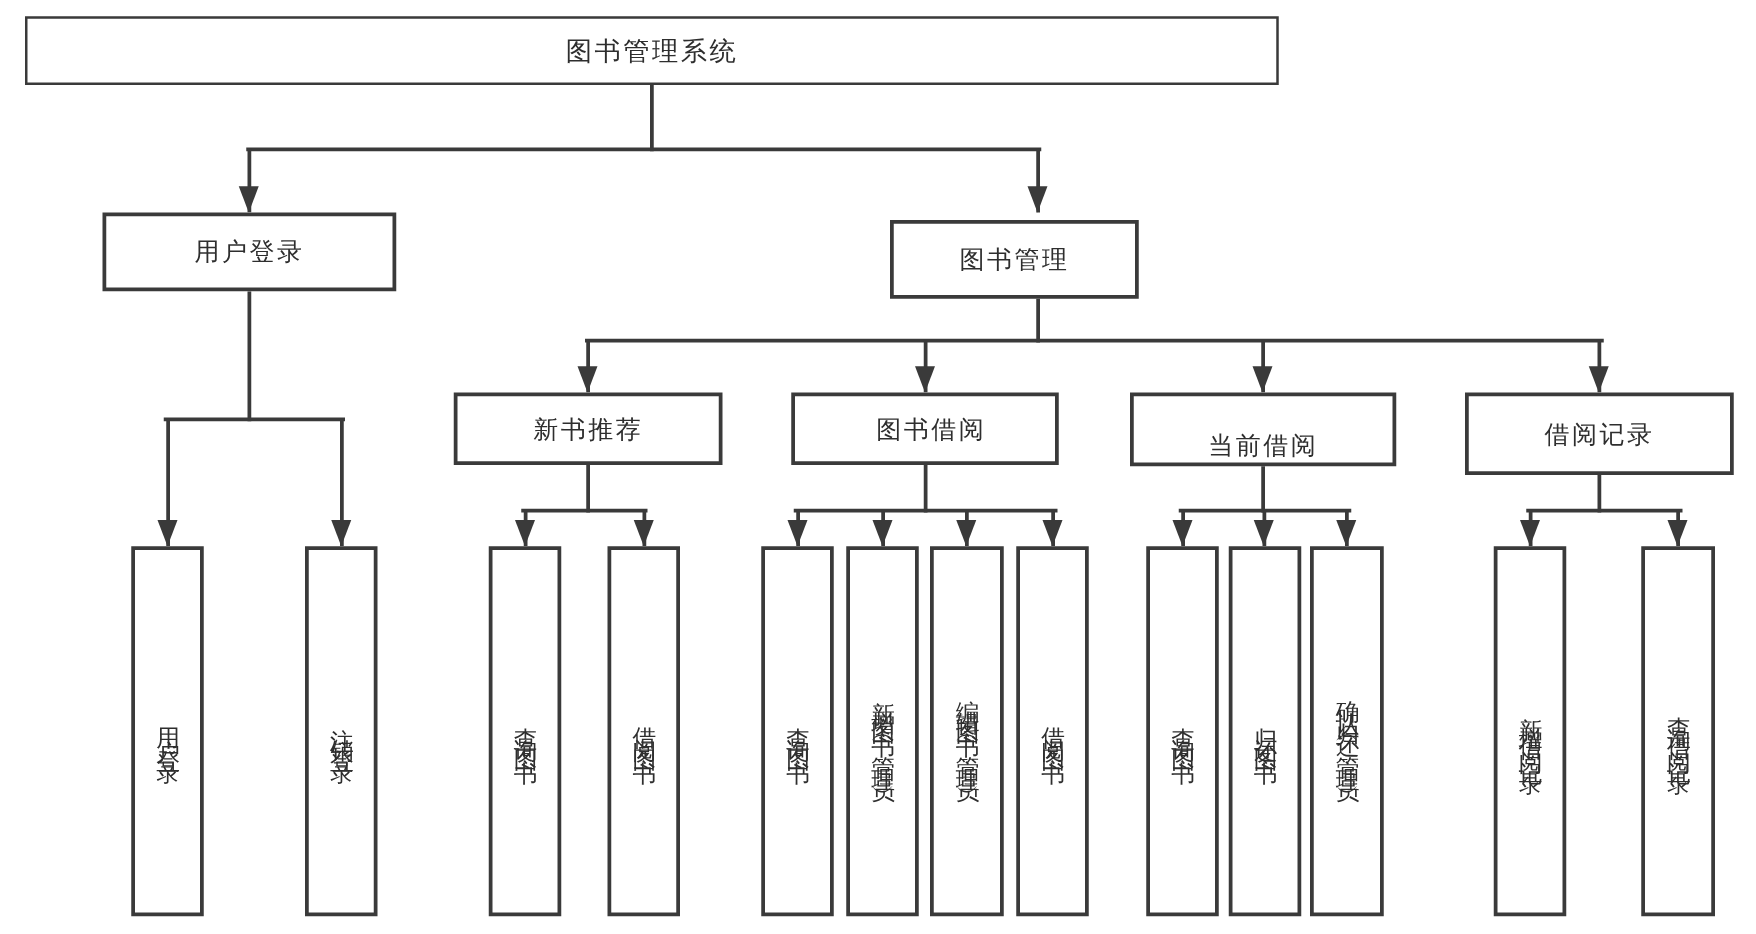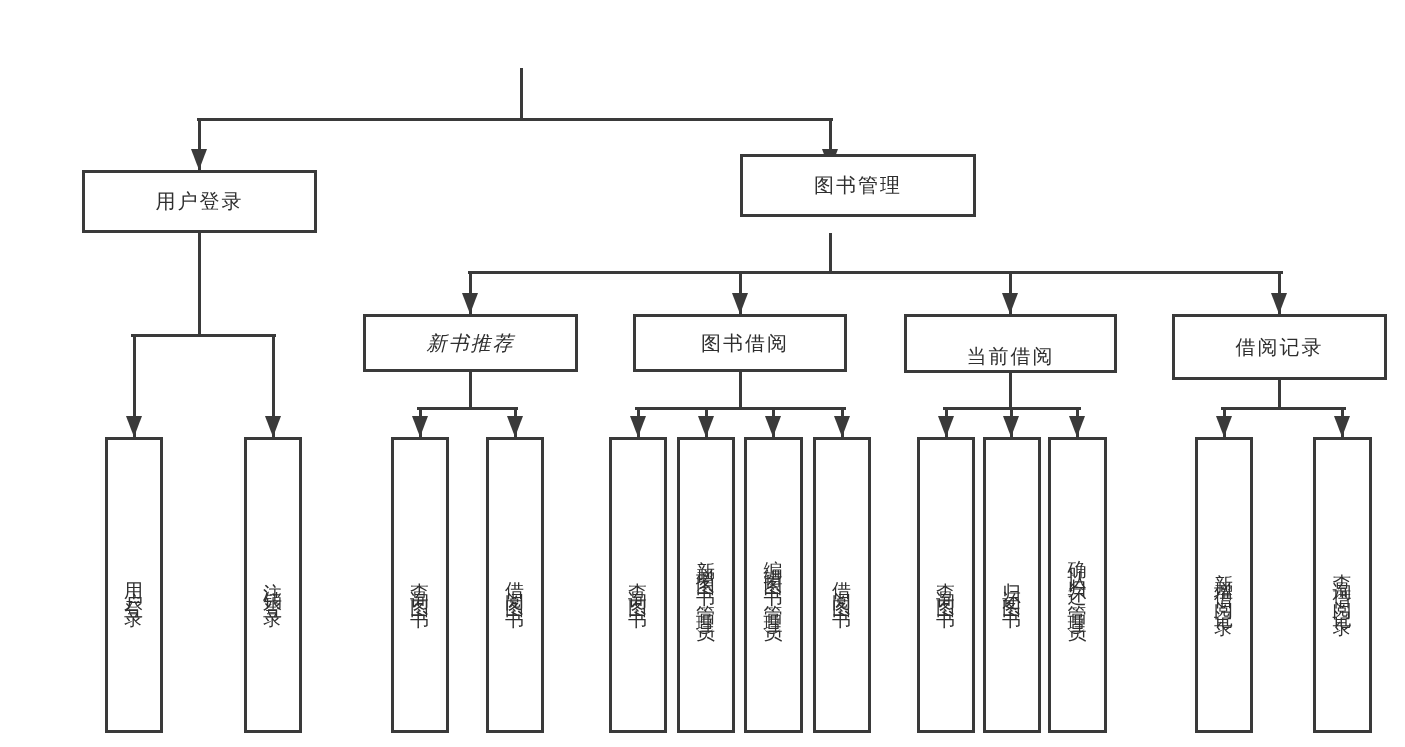--- a/index.html
+++ b/index.html
@@ -115,29 +115,32 @@
       <div class="cline" style="left: 1076px; top: 408px; width: 3px; height: 29px; background: rgb(58, 58, 58);"></div>
       <div class="carrow" style="left: 1069px; top: 416px; border-top-color: rgb(58, 58, 58);"></div>
       <div class="cline" style="left: 1278px; top: 372px; width: 3px; height: 37.5px; background: rgb(58, 58, 58);"></div>
       <div class="cline" style="left: 1221px; top: 406.5px; width: 124.5px; height: 3px; background: rgb(58, 58, 58);"></div>
       <div class="cline" style="left: 1222.5px; top: 408px; width: 3px; height: 29px; background: rgb(58, 58, 58);"></div>
       <div class="carrow" style="left: 1215.5px; top: 416px; border-top-color: rgb(58, 58, 58);"></div>
       <div class="cline" style="left: 1341px; top: 408px; width: 3px; height: 29px; background: rgb(58, 58, 58);"></div>
       <div class="carrow" style="left: 1334px; top: 416px; border-top-color: rgb(58, 58, 58);"></div>
     </div>
 
+  <div class="node root-box" style="left:20px; top:13px; width:1003px; height:55px;">
+    <span>图书管理系统</span>
+  </div>
 
   <div class="node" style="left:82px; top:170px; width:235px; height:63px;">
     <span>用户登录</span>
   </div>
-  <div class="node" style="left:712px; top:154px; width:236px; height:63px;margin-left:28px;">
+  <div class="node" style="left:712px; top:176px; width:199px; height:63px;">
     <span>图书管理</span>
   </div>
 
-  <div class="node" style="left:363px; top:314px; width:215px; height:58px;font-style:italic;">
+  <div class="node" style="left:363px; top:314px; width:215px; height:58px;">
     <span>新书推荐</span>
   </div>
   <div class="node" style="left:633px; top:314px; width:214px; height:58px;padding-left:10px;">
     <span>图书借阅</span>
   </div>
   <div class="node" style="left:904px; top:314px; width:213px; height:59px;align-items:flex-end;">
     <span>当前借阅</span>
   </div>
   <div class="node" style="left:1172px; top:314px; width:215px; height:66px;">
     <span>借阅记录</span>

